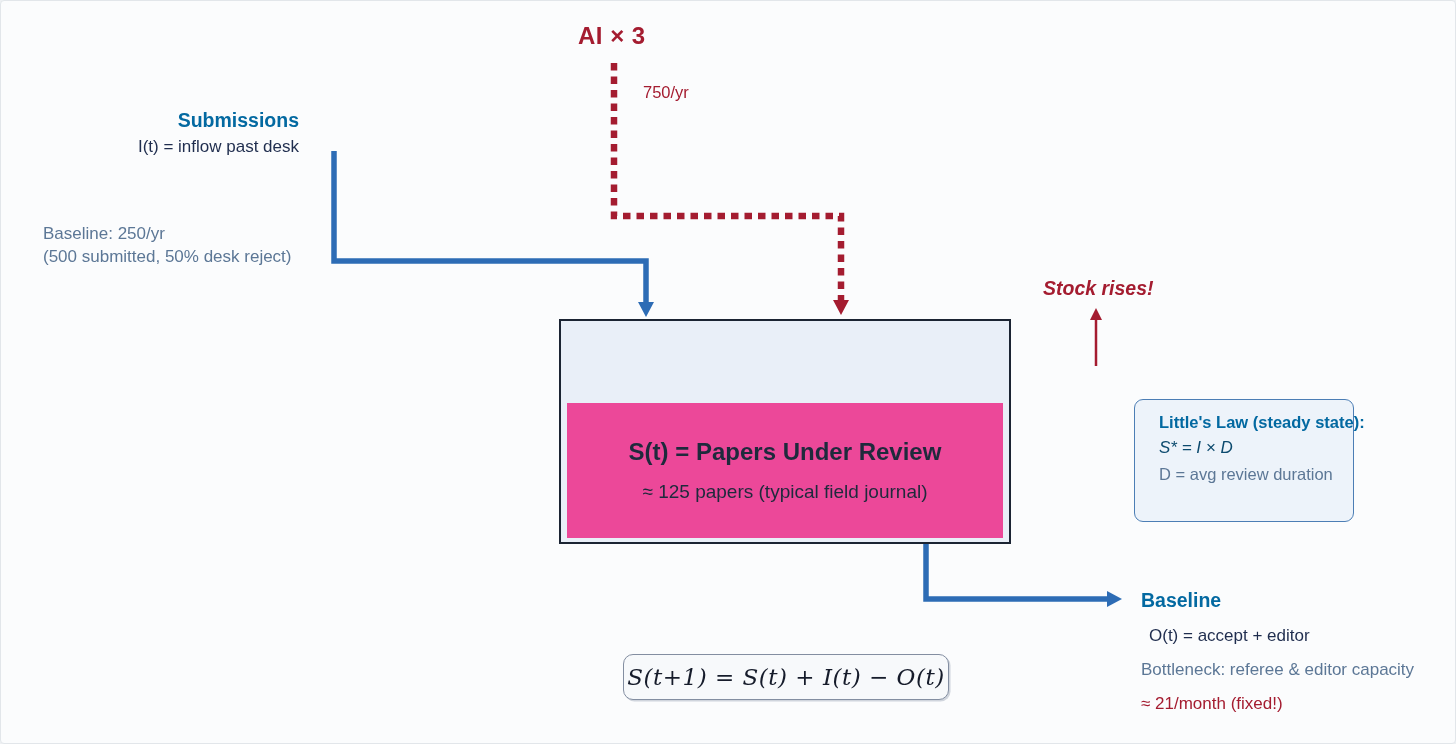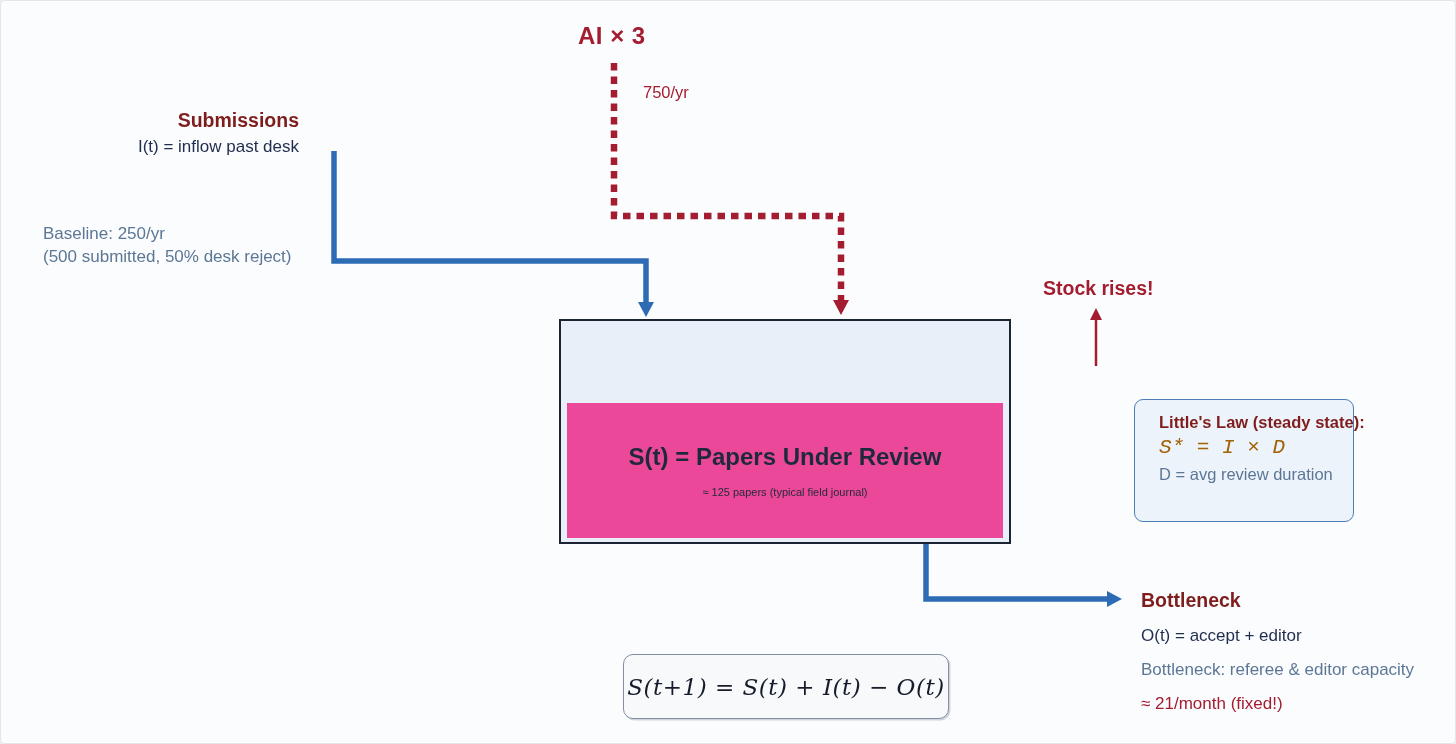--- a/index.html
+++ b/index.html
@@ -13,22 +13,22 @@
     overflow: hidden;
     font-family: "Liberation Sans", sans-serif;
   }
   .arrows { position: absolute; left: 0; top: 0; }
   .blue-line { fill: none; stroke: #2D6CB5; stroke-width: 5.5; }
   .red-dash  { fill: none; stroke: #A41C30; stroke-width: 6.5; stroke-dasharray: 7.5 6; }
   .red-thin  { fill: none; stroke: #A41C30; stroke-width: 2.5; }
 
   .abs { position: absolute; }
   .red  { color: #A41C30; }
-  .navy { color: #1F2D4E; }
-  .navy-bold { color: #7f1d1d; font-weight: bold; }
+  .navy { color: #1F2D4E; margin-left: 8px; }
+  .navy-bold { color: #0369a1; font-weight: bold; }
   .slate { color: #5C7796; }
 
   .ai-label { left: 577px; top: 21px; font-size: 24px; font-weight: bold; letter-spacing: .5px; }
   .rate-750 { left: 642px; top: 82px; font-size: 16.5px; }
 
   .submissions { right: 1156px; top: 108px; text-align: right; white-space: nowrap; }
   .submissions .t { font-size: 19.5px; }
   .submissions .d { font-size: 17px; margin-top: 5px; }
 
   .baseline { left: 42px; top: 222px; font-size: 17px; line-height: 22.5px; white-space: nowrap; }
@@ -36,38 +36,38 @@
   .stock-box {
     left: 558px; top: 318px; width: 452px; height: 225px;
     background: #E9EFF8; border: 2px solid #1B2433; box-sizing: border-box;
   }
   .stock-fill {
     position: absolute; left: 6px; right: 6px; top: 82px; bottom: 4px;
     background: #ec4899;
     display: flex; flex-direction: column; align-items: center; justify-content: center;
   }
   .stock-title { font-size: 24px; font-weight: bold; color: #1E2A3C; }
-  .stock-subtitle { font-size: 11px; color: #1E2A3C; margin-top: 15px; }
+  .stock-subtitle { font-size: 19px; color: #1E2A3C; margin-top: 15px; }
 
-  .stock-rises { left: 1042px; top: 276px; font-size: 19.5px; font-weight: bold; white-space: nowrap; }
+  .stock-rises { left: 1042px; top: 276px; font-size: 19.5px; font-weight: bold; white-space: nowrap; font-style: italic; }
 
   .littles-box {
     left: 1133px; top: 398px; width: 220px; height: 123px; box-sizing: border-box;
     background: #EDF3FA; border: 1.5px solid #4C7EB5; border-radius: 9px;
     padding: 9px 10px 0 24px; white-space: nowrap;
   }
   .littles-box .line { font-size: 16.5px; line-height: 26px; }
-  .littles-box .formula { font-family: Liberation Mono, monospace; font-style: italic; font-size: 21px; color: #a16207; }
+  .littles-box .formula { font-family: Liberation Sans, sans-serif; font-style: italic; font-size: 17px; color: #0c4a6e; }
 
   .decisions { left: 1140px; top: 588px; white-space: nowrap; }
   .decisions .t { font-size: 19.5px; font-weight: bold; }
   .decisions .line { font-size: 17px; margin-top: 14px; }
 
   .equation-box {
-    left: 622px; top: 653px; width: 326px; height: 65px; box-sizing: border-box;
+    left: 622px; top: 653px; width: 326px; height: 46px; box-sizing: border-box;
     background: #F7F9FB; border: 1.5px solid #838EA1; border-radius: 10px;
     display: flex; align-items: center; justify-content: center;
     box-shadow: 1.5px 1.5px 0 rgba(130,140,160,.35);
   }
   .equation-box .eq {
     font-family: "DejaVu Serif", serif; font-style: italic;
     font-size: 23px; color: #161c2b; letter-spacing: .5px;
   }
 </style>
 </head>
@@ -115,21 +115,21 @@
 
   <div class="abs stock-rises red">Stock rises!</div>
 
   <div class="abs littles-box">
     <div class="line navy-bold">Little's Law (steady state):</div>
     <div class="line formula">S* = I × D</div>
     <div class="line slate">D = avg review duration</div>
   </div>
 
   <div class="abs decisions">
-    <div class="t navy-bold">Bottleneck</div>
+    <div class="t navy-bold">Baseline</div>
     <div class="line navy">O(t) = accept + editor</div>
     <div class="line slate">Bottleneck: referee &amp; editor capacity</div>
     <div class="line red">≈ 21/month (fixed!)</div>
   </div>
 
   <div class="abs equation-box">
     <span class="eq">S(t+1) = S(t) + I(t) − O(t)</span>
   </div>
 
 </div>

